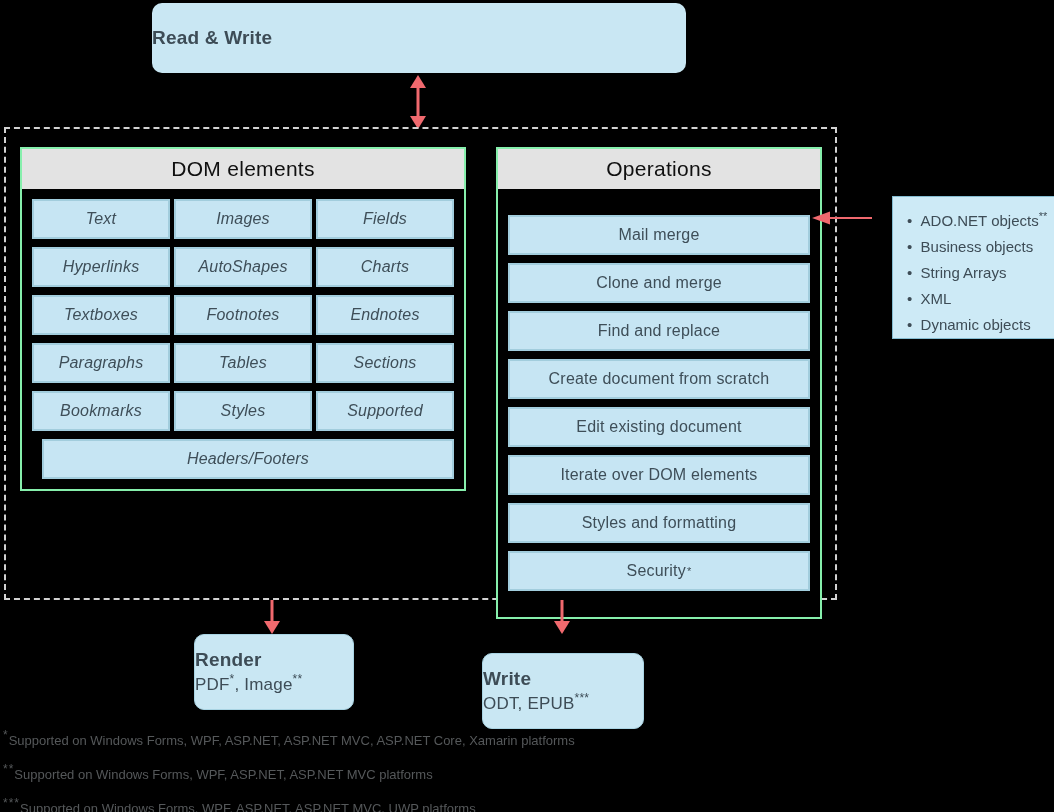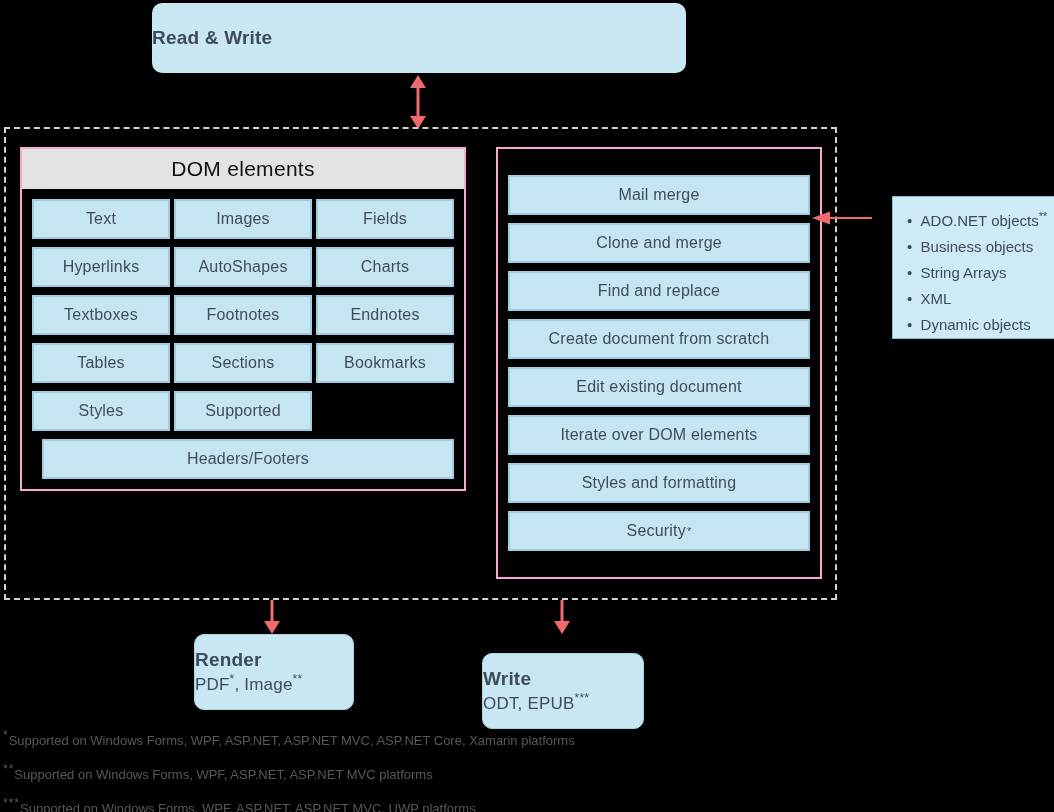--- a/index.html
+++ b/index.html
@@ -20,28 +20,28 @@
   #renderbox{left:194px;top:634px;width:158px;height:74px;border:1px solid #a9d4e3;}
   #writebox{left:482px;top:634px;width:160px;height:74px;border:1px solid #a9d4e3;margin-top:19px;}
 
   
   .dashed-container{
     position:absolute;left:4px;top:127px;width:829px;height:469px;
     border:2px dashed #d2d2d2;background:transparent;
   }
 
   
-  .panel{position:absolute;border:2px solid #f9a8d4;background:#000;}
+  .panel{position:absolute;border:2px solid #86efac;background:#000;}
   .panel-header{
     height:40px;background:#e3e3e3;color:#101010;font-size:21px;
     display:flex;align-items:center;justify-content:center;letter-spacing:.3px;
   }
   .panel-body{display:grid;row-gap:8px;}
   #dompanel{left:20px;top:147px;width:442px;}
-  #dompanel .panel-body{padding:10px 10px;grid-template-columns:repeat(3,1fr);column-gap:4px;}
+  #dompanel .panel-body{padding:10px 10px;grid-template-columns:repeat(3,1fr);column-gap:4px;font-style:italic;}
   #opspanel{left:496px;top:147px;width:322px;}
   #opspanel .panel-body{padding:26px 10px;grid-template-columns:1fr;}
   .cell{
     height:40px;background:#c6e5f3;border:2px solid #a2cddd;box-sizing:border-box;
     display:flex;align-items:center;justify-content:center;
     color:#3e4e58;font-size:16px;letter-spacing:.2px;white-space:nowrap;
   }
   .cell sup{font-size:11px;line-height:0;margin-left:1px;}
   .cell.fullrow{grid-column:1 / -1;margin-left:10px;}
 
@@ -85,30 +85,32 @@
     <div class="panel-body">
       <div class="cell">Text</div>
       <div class="cell">Images</div>
       <div class="cell">Fields</div>
       <div class="cell">Hyperlinks</div>
       <div class="cell">AutoShapes</div>
       <div class="cell">Charts</div>
       <div class="cell">Textboxes</div>
       <div class="cell">Footnotes</div>
       <div class="cell">Endnotes</div>
+      <div class="cell">Paragraphs</div>
       <div class="cell">Tables</div>
       <div class="cell">Sections</div>
       <div class="cell">Bookmarks</div>
       <div class="cell">Styles</div>
       <div class="cell">Supported</div>
       <div class="cell fullrow">Headers/Footers</div>
     </div>
   </div>
 
   <div class="panel" id="opspanel">
+    <div class="panel-header">Operations</div>
     <div class="panel-body">
       <div class="cell">Mail merge</div>
       <div class="cell">Clone and merge</div>
       <div class="cell">Find and replace</div>
       <div class="cell">Create document from scratch</div>
       <div class="cell">Edit existing document</div>
       <div class="cell">Iterate over DOM elements</div>
       <div class="cell">Styles and formatting</div>
       <div class="cell">
         <span>Security</span>

